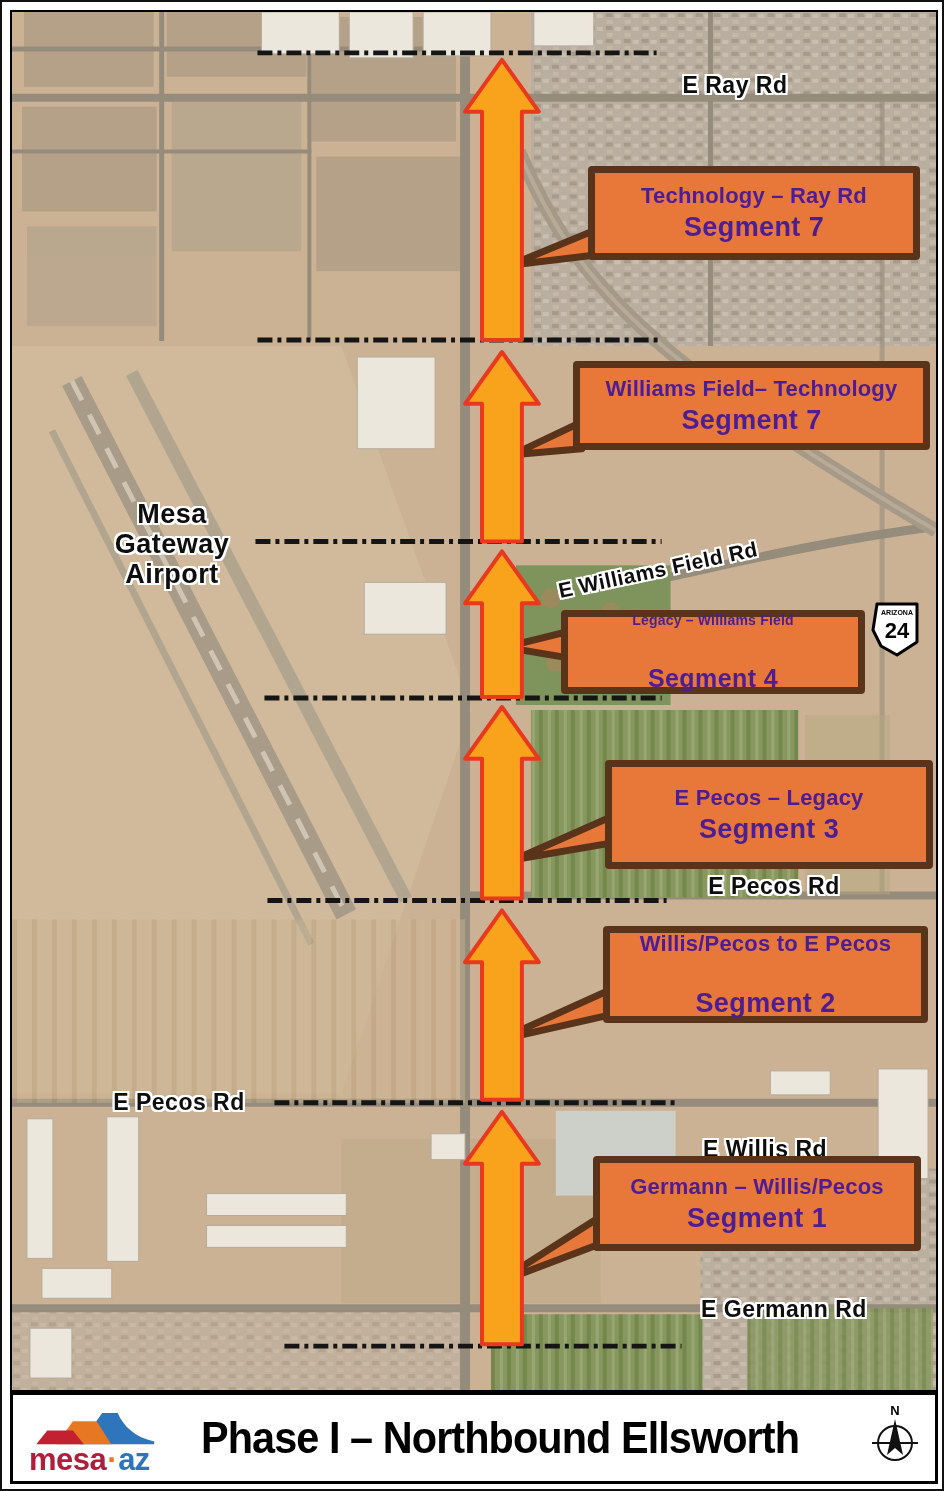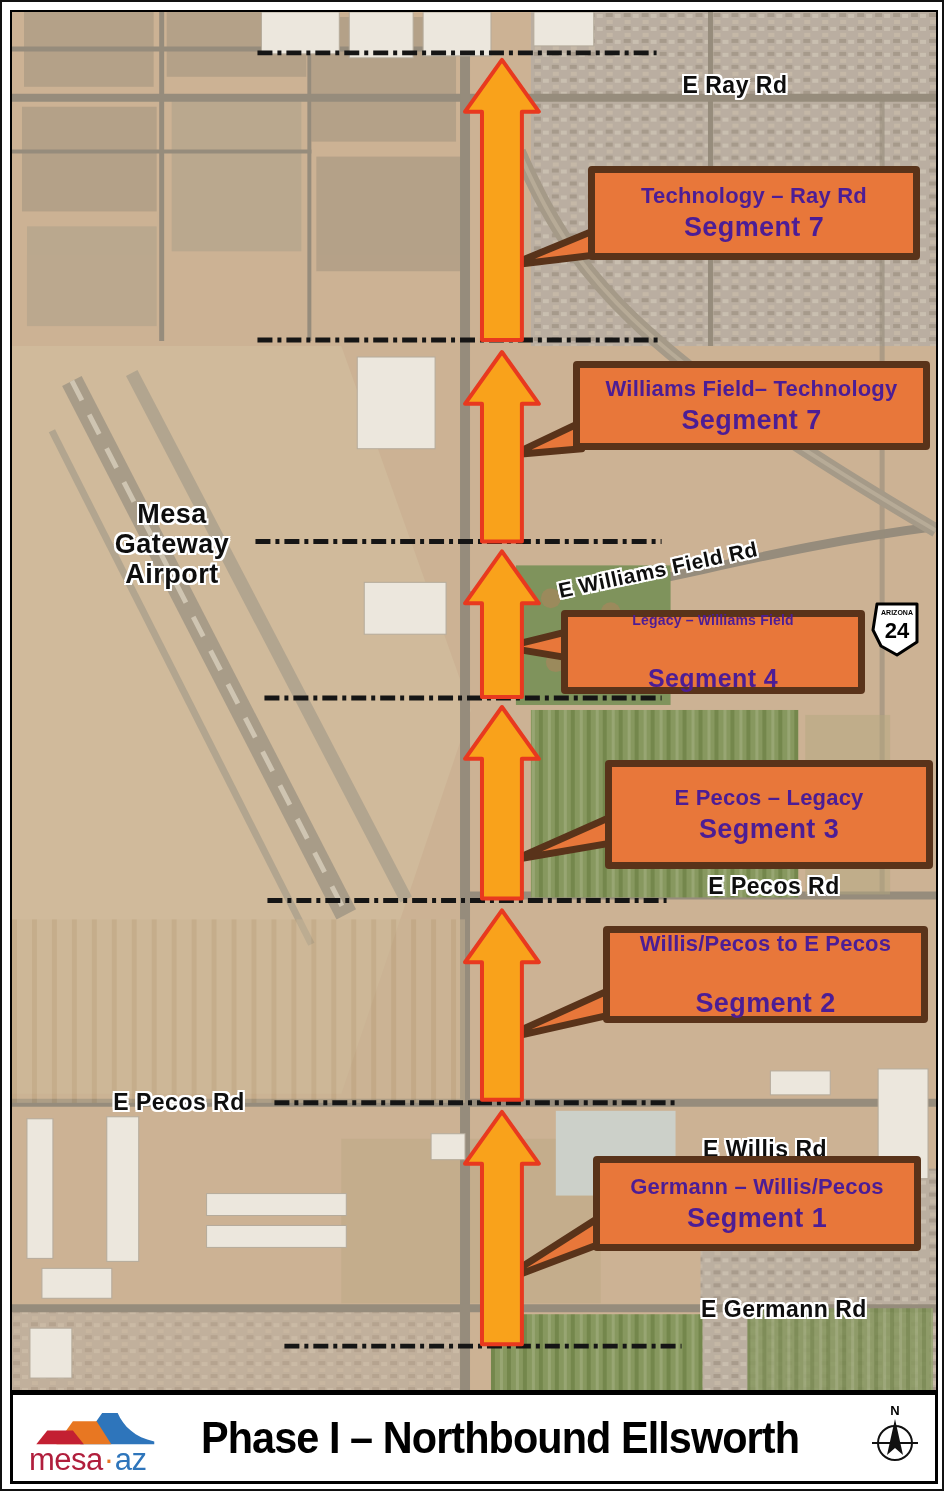--- a/index.html
+++ b/index.html
@@ -22,21 +22,21 @@
            border-radius:4px;box-sizing:border-box;display:flex;flex-direction:column;
            justify-content:center;align-items:center;text-align:center;color:#4c1d95;}
   .callout .route{font-size:22px;font-weight:800;letter-spacing:.2px;}
   .callout .segname{font-size:27px;font-weight:800;margin-top:3px;letter-spacing:.4px;}
   
   .shield{position:absolute;z-index:3;text-align:right;}
   
   .footer{position:absolute;left:8px;top:1390px;width:928px;height:92px;background:#fff;
           border:3px solid #000;box-sizing:border-box;display:flex;align-items:center;z-index:5;}
   .logo{display:flex;flex-direction:column;align-items:flex-start;padding-left:16px;width:150px;}
-  .logo-text{font-size:31px;font-weight:400;letter-spacing:-.5px;line-height:.9;margin-top:-2px;}
+  .logo-text{font-size:31px;font-weight:700;letter-spacing:-.5px;line-height:.9;margin-top:-2px;}
   .logo-text .w1{color:#b01e3c;}
   .logo-text .dot{color:#e87722;padding:0 1px;}
   .logo-text .w2{color:#2e75bb;}
   .title{font-size:45px;font-weight:700;color:#000;white-space:nowrap;margin-left:22px;
          transform:scaleX(.92);transform-origin:left center;letter-spacing:-1px;}
   .compass{margin-left:auto;margin-right:14px;}
 </style>
 </head>
 <body>
 

